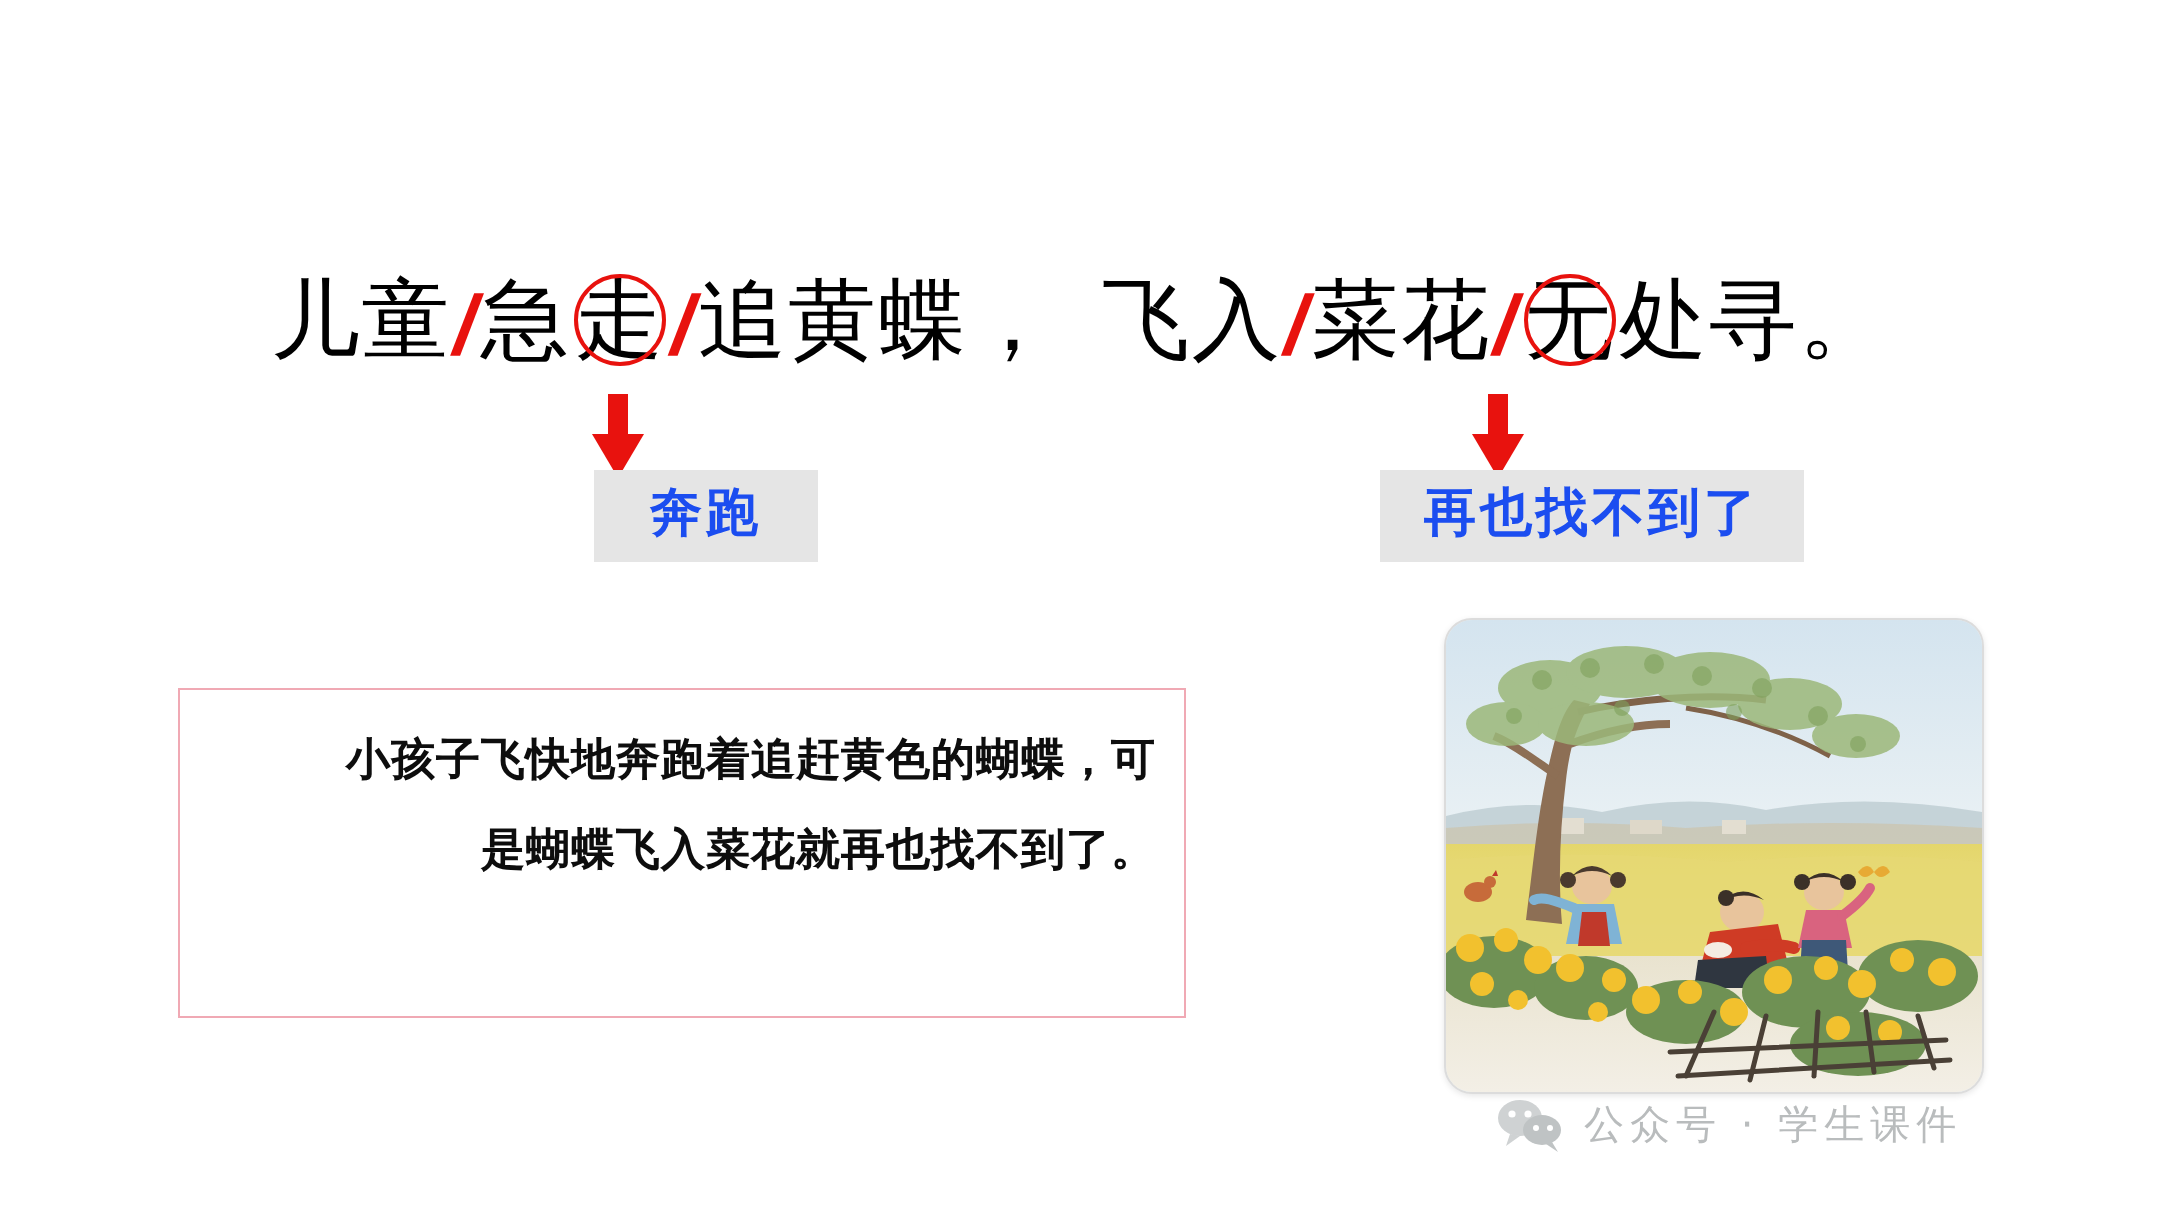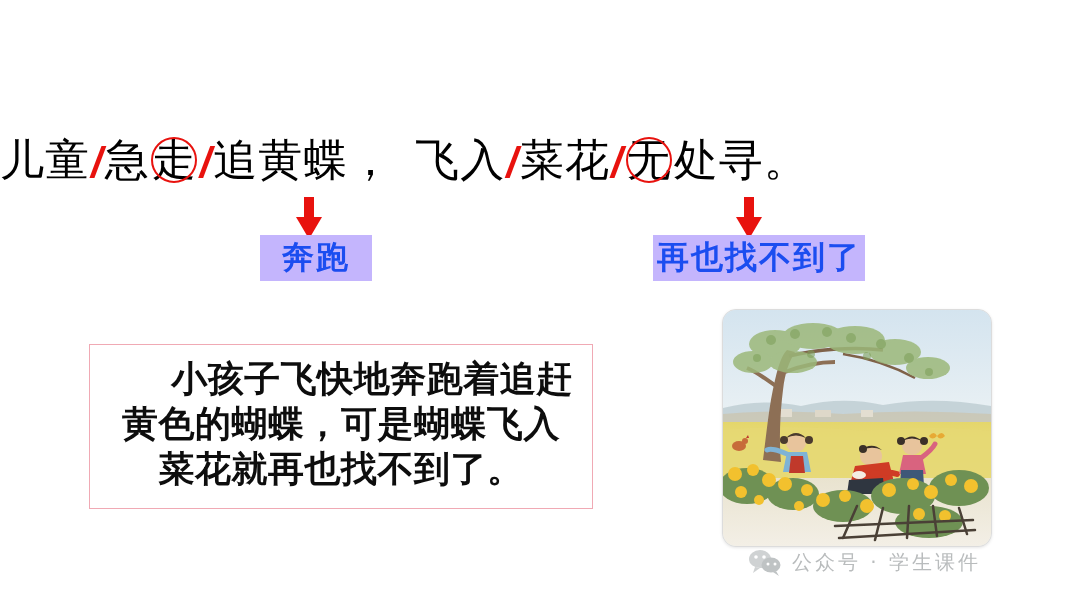--- a/index.html
+++ b/index.html
@@ -20,20 +20,21 @@
     inset: 0;
     background: #ffffff;
   }
 
   
   .poem-line {
     position: absolute;
     left: 0;
     top: 132px;
     width: 1080px;
+    text-align: center;
     white-space: nowrap;
     font-family: "Liberation Serif", "DejaVu Serif", serif;
     font-size: 44px;
     line-height: 58px;
     color: #000000;
     letter-spacing: 1px;
   }
   .poem-seg {
     display: inline-block;
     vertical-align: baseline;
@@ -95,55 +96,56 @@
     border-left: 13px solid transparent;
     border-right: 13px solid transparent;
     border-top: 22px solid #e8120e;
   }
   #arrow-left  { left: 296px; top: 197px; }
   #arrow-right { left: 736px; top: 197px; }
 
   
   .hl-box {
     position: absolute;
-    background: #c4b5fd;
+    background: #e5e5e5;
     color: #1b4df0;
     font-family: "DejaVu Sans", "Liberation Sans", sans-serif;
     font-weight: bold;
-    font-size: 32px;
+    font-size: 26px;
     line-height: 44px;
     text-align: center;
     letter-spacing: 2px;
     box-sizing: border-box;
+    margin-left: 37px;
   }
   #hl-run   { left: 260px; top: 235px; width: 112px; height: 46px; }
   #hl-gone  { left: 653px; top: 235px; width: 212px; height: 46px; }
 
   
   .translation-box {
     position: absolute;
     left: 89px;
     top: 344px;
     width: 504px;
     height: 165px;
     border: 1.5px solid #f0a9b4;
     box-sizing: border-box;
     background: #ffffff;
     padding: 12px 14px 0 14px;
   }
   .translation-text {
     font-family: Liberation Serif, serif;
     font-weight: bold;
-    font-size: 36px;
+    font-size: 22px;
     line-height: 45px;
     color: #0d0d0d;
     text-indent: 62px;
     letter-spacing: 0.5px;
     margin: 0;
-    text-align: center;
+    text-align: right;
   }
 
   
   .illustration {
     position: absolute;
     left: 722px;
     top: 309px;
     width: 268px;
     height: 236px;
     border-radius: 14px;

